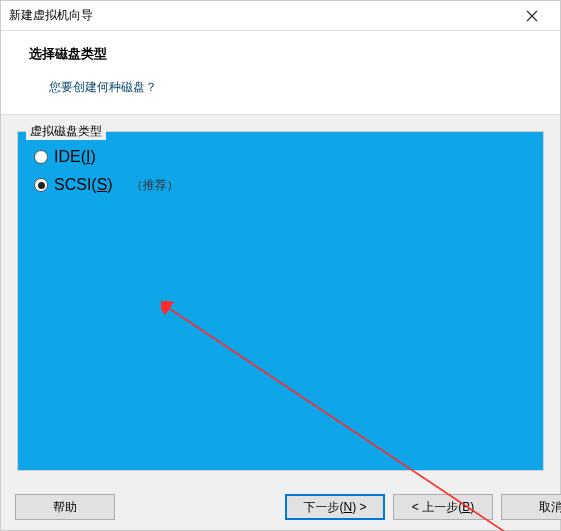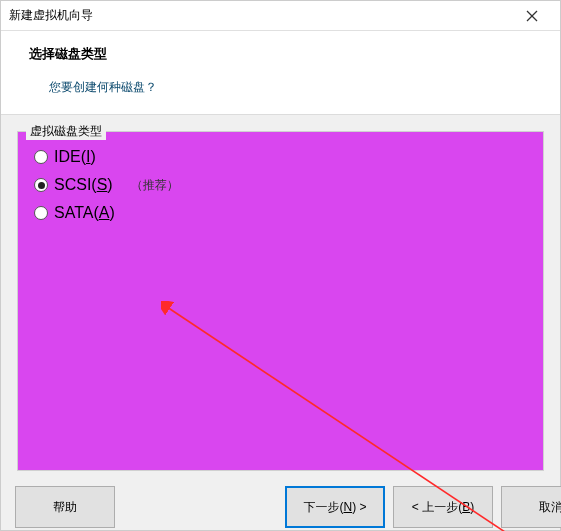--- a/index.html
+++ b/index.html
@@ -57,21 +57,21 @@
       flex: 1;
       background: #f0f0f0;
       padding: 16px 16px 10px 16px;
       position: relative;
     }
     .group {
       position: relative;
       border: 1px solid #d0d0d0;
       padding: 12px 12px 14px 12px;
       height: 340px;
-      background: #d946ef;
+      background: #0ea5e9;
     }
     .group .group-label {
       position: absolute;
       top: -9px;
       left: 8px;
       background: #f0f0f0;
       padding: 0 4px;
       font-size: 12px;
       color: #000;
     }
@@ -100,21 +100,21 @@
       background: #f0f0f0;
       display: flex;
       align-items: center;
       padding: 0 14px;
       gap: 8px;
       border-top: 0;
     }
     .button-bar .spacer { flex: 0 0 154px; }
     .btn {
       min-width: 100px;
-      height: 42px;
+      height: 26px;
       background: #e1e1e1;
       border: 1px solid #adadad;
       font-size: 12px;
       color: #000;
       display: inline-flex;
       align-items: center;
       justify-content: center;
       padding: 0 10px;
       cursor: default;
     }
@@ -166,28 +166,20 @@
       <div class="radio-row">
         <span class="radio-outer checked">
             <span class="radio-inner"></span>
           </span>
         <span class="radio-label">
           <span>SCSI(</span><span class="ul">S</span><span>)</span>
         </span>
         <span class="recommend">（推荐）</span>
       </div>
 
-      <div class="radio-row">
-        <span class="radio-outer">
-            <span class="radio-inner"></span>
-          </span>
-        <span class="radio-label">
-          <span>SATA(</span><span class="ul">A</span><span>)</span>
-        </span>
-      </div>
 
     </div>
 
     <svg class="arrow-annot" width="370" height="250">
       <defs>
         <marker id="ah" markerWidth="12" markerHeight="10" refX="2" refY="5" orient="auto">
           <polygon points="0,0 12,5 0,10" fill="#ff2a2a"></polygon>
         </marker>
       </defs>
       <line x1="350" y1="235" x2="6" y2="6" stroke="#ff2a2a" stroke-width="1.6" marker-end="url(#ah)"></line>

